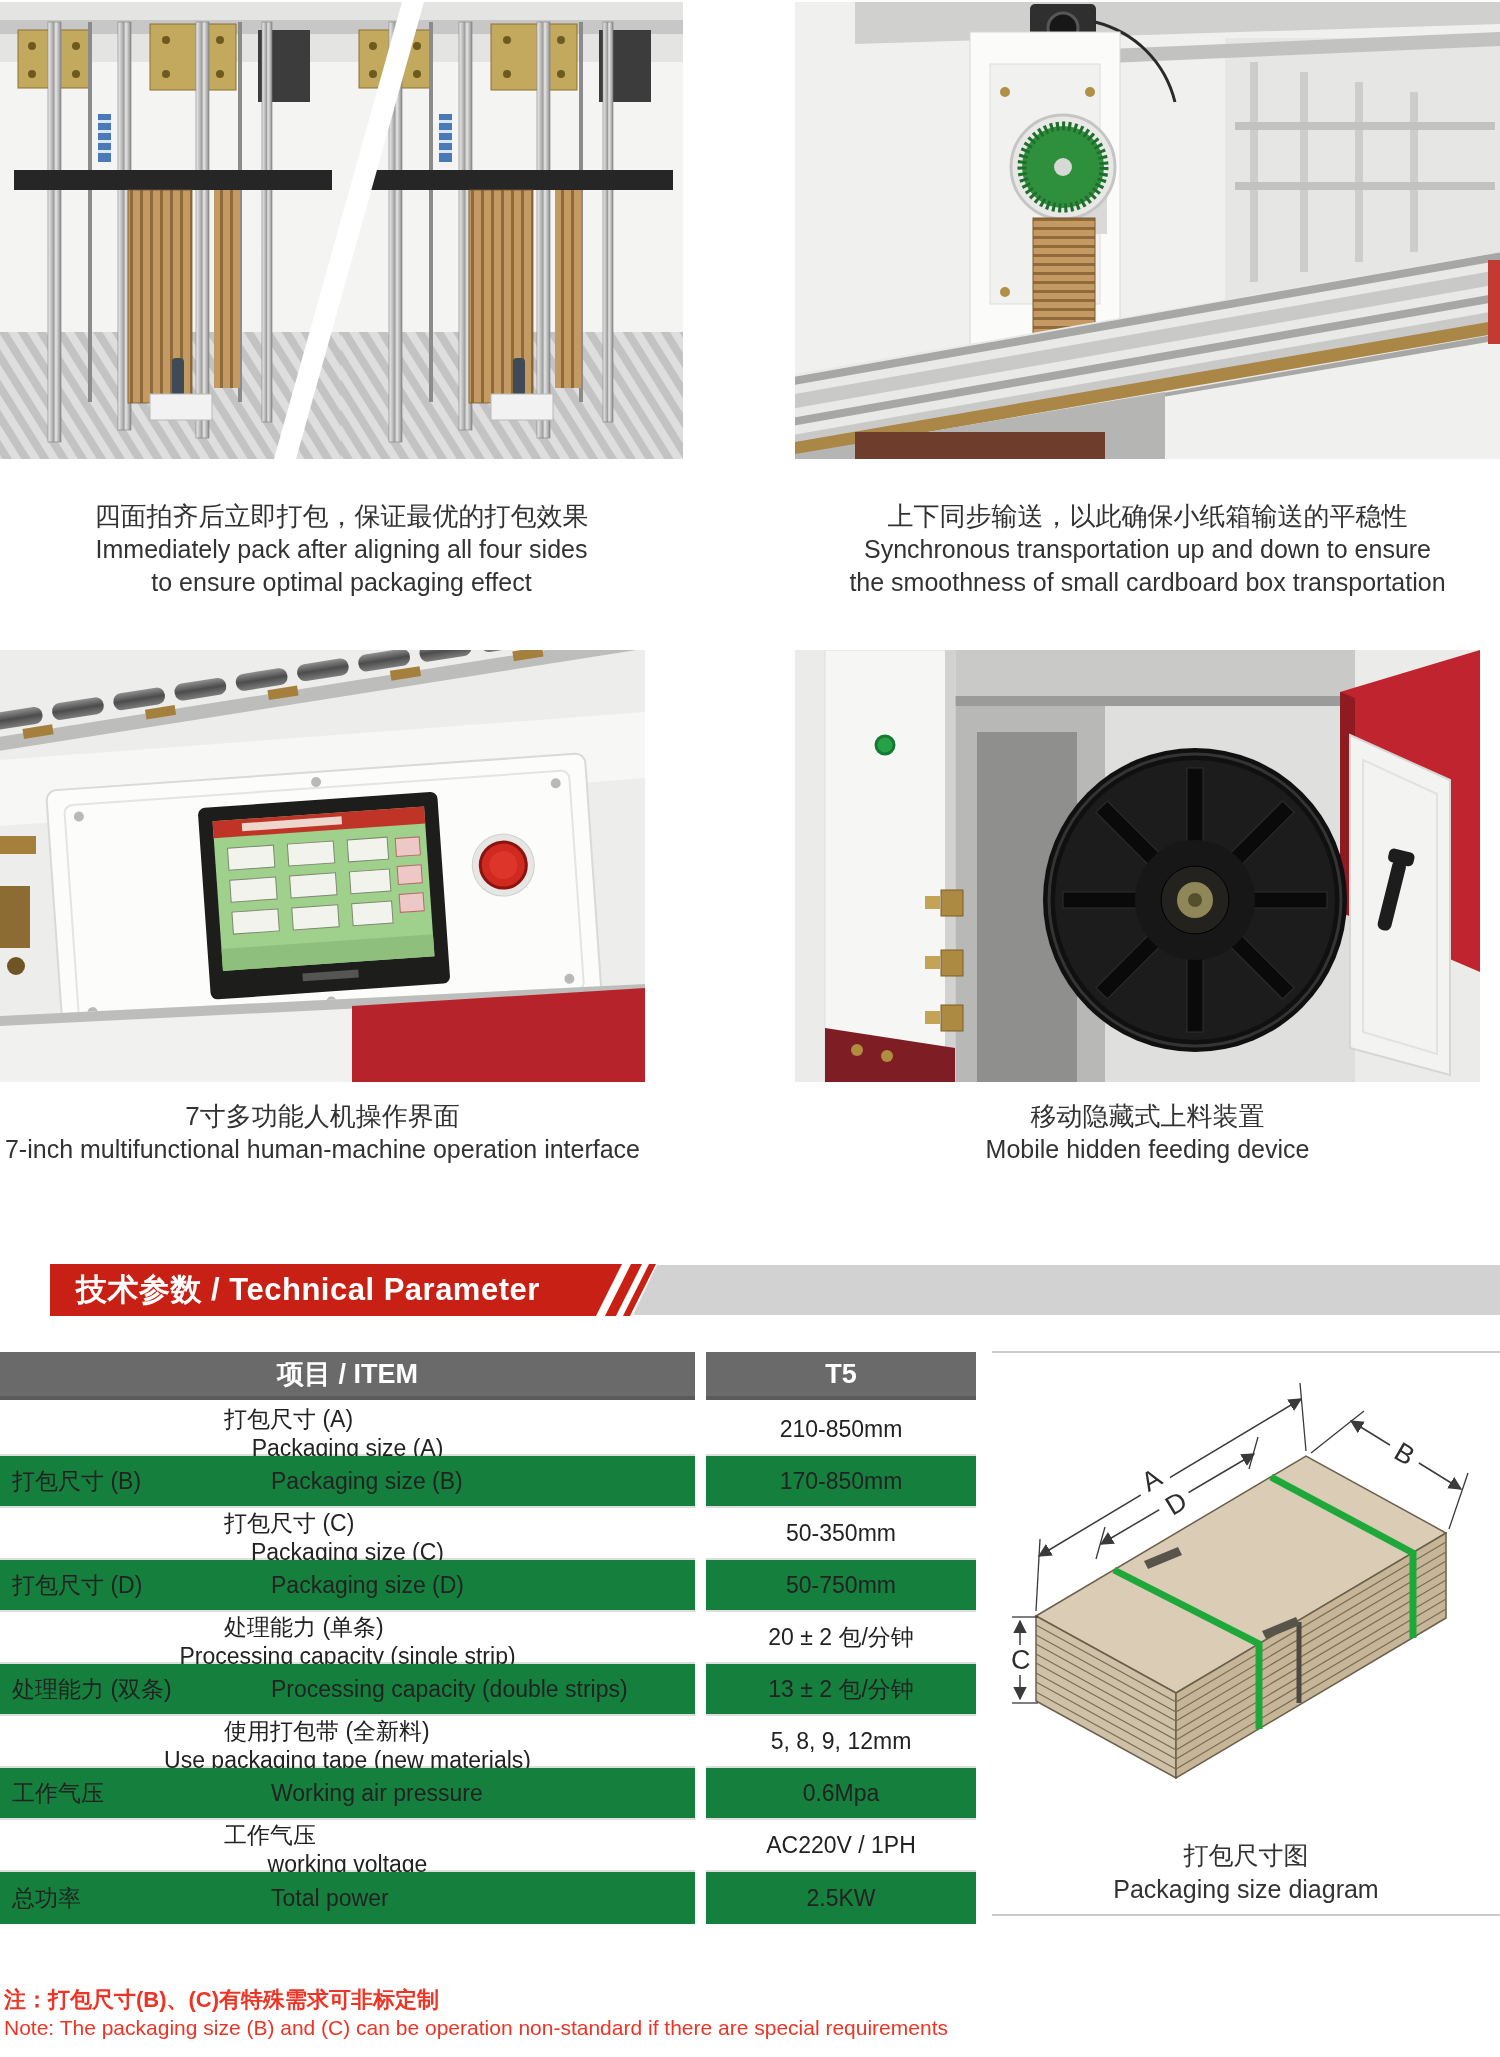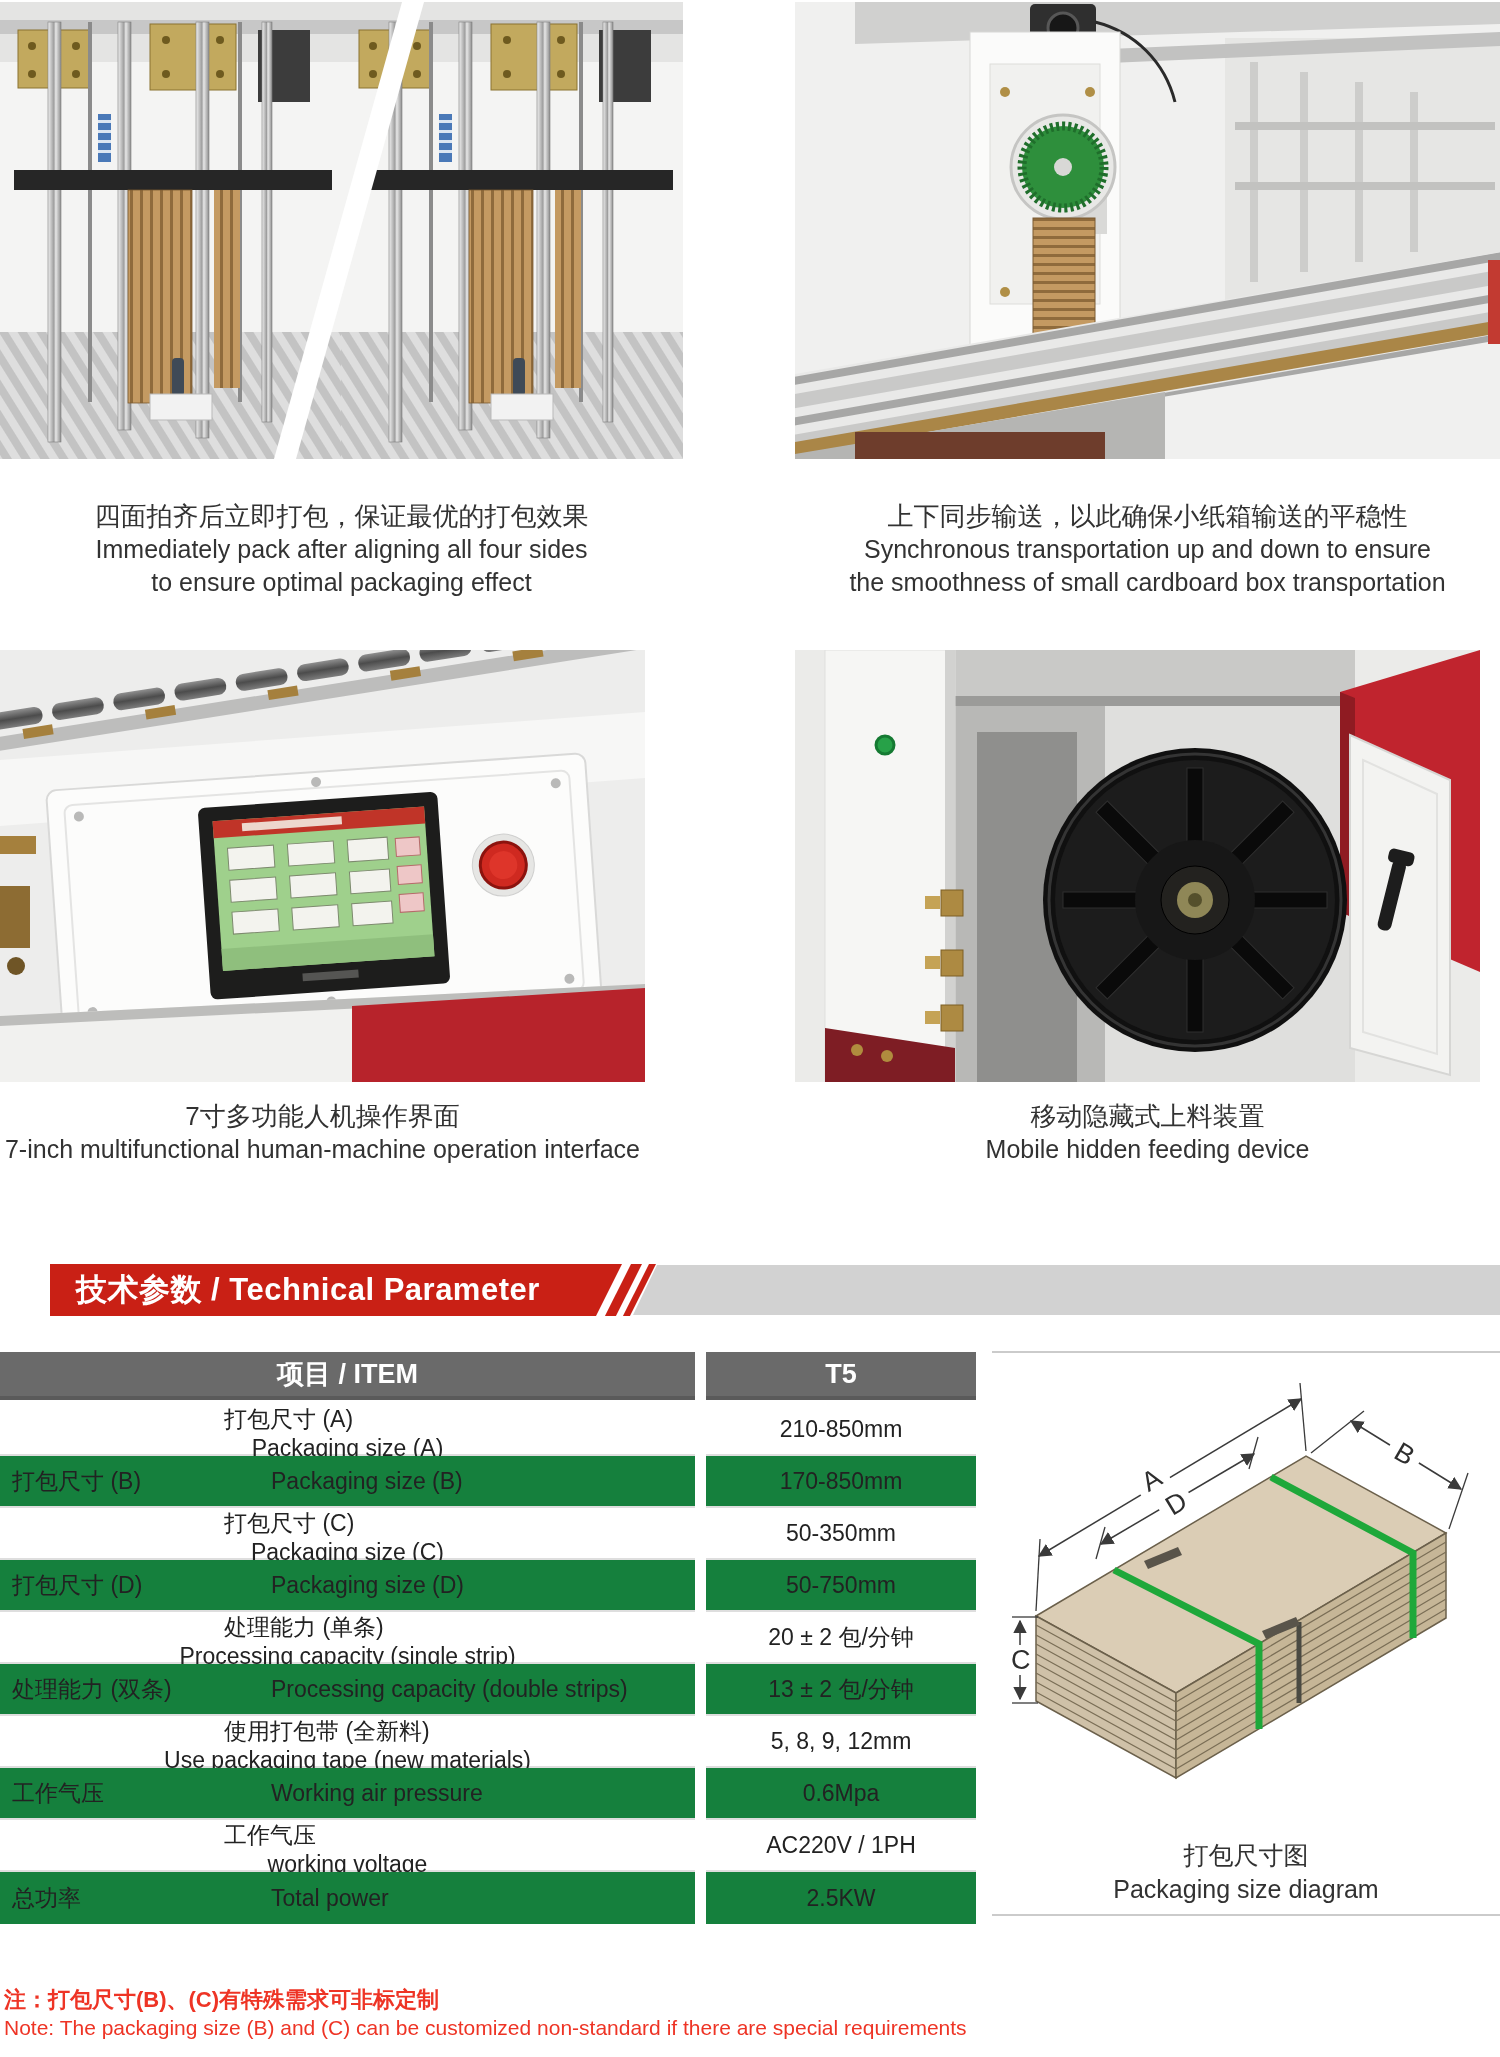--- a/index.html
+++ b/index.html
@@ -472,16 +472,16 @@
       </g>
     </svg>
   </div>
   <div class="diagram-caption">
     <div class="zh">打包尺寸图</div>
     <div class="en">Packaging size diagram</div>
   </div>
 
   <div class="note">
     <div class="zh">注：打包尺寸(B)、(C)有特殊需求可非标定制</div>
-    <div class="en">Note: The packaging size (B) and (C) can be customized non-standard if there are special requirements</div>
+    <div class="en">Note: The packaging size (B) and (C) can be operation non-standard if there are special requirements</div>
   </div>
 
 </div>
 
 </body></html>

